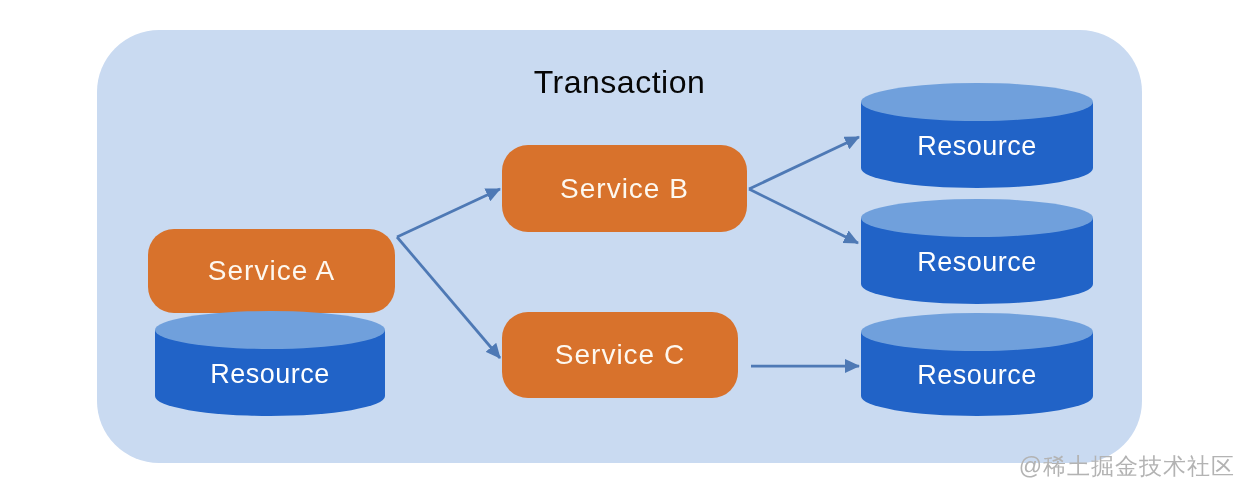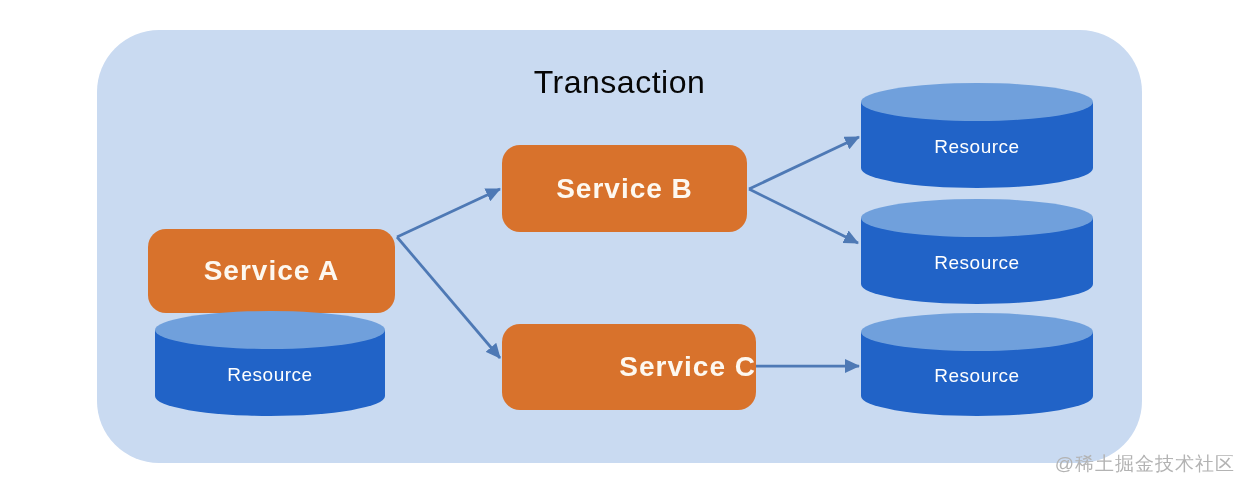--- a/index.html
+++ b/index.html
@@ -46,32 +46,31 @@
     pointer-events: none;
   }
   svg.edges line {
     stroke: #4E79B5;
     stroke-width: 2.75;
   }
   
   .service {
     position: absolute;
     background: #D8722C;
-    border-radius: 18px;
+    border-radius: 26px;
     display: flex;
     align-items: center;
     justify-content: center;
     color: #FDF8F0;
     font-size: 28px;
     letter-spacing: 1px;
-    font-weight: bold;
   }
   .pos-service-a { left: 148px; top: 189px; width: 247px; height: 84px; margin-top: 40px; }
   .pos-service-b { left: 502px; top: 145px; width: 245px; height: 87px; }
-  .pos-service-c { left: 502px; top: 324px; width: 254px; height: 86px; justify-content: flex-end; }
+  .pos-service-c { left: 502px; top: 312px; width: 236px; height: 86px; }
   
   .cylinder { position: absolute; }
   .pos-res-left         { left: 155px; top: 311px; width: 230px; height: 105px; }
   .pos-res-top-right    { left: 861px; top: 83px;  width: 232px; height: 105px; }
   .pos-res-mid-right    { left: 861px; top: 199px; width: 232px; height: 105px; }
   .pos-res-bottom-right { left: 861px; top: 313px; width: 232px; height: 103px; }
   .cyl-body {
     position: absolute;
     left: 0; right: 0;
     top: 19px; bottom: 0;
@@ -87,29 +86,29 @@
     background: #70A0DC;
   }
   .cyl-label {
     position: absolute;
     left: 0; right: 0;
     top: 32px; bottom: 10px;
     display: flex;
     align-items: center;
     justify-content: center;
     color: #FFFFFF;
-    font-size: 19px;
+    font-size: 27px;
     letter-spacing: 0.5px;
   }
   
   .watermark {
     position: absolute;
     right: 9px;
     top: 451px;
-    font-size: 19px;
+    font-size: 23px;
     letter-spacing: 1px;
     color: #B3B3B3;
   }
 </style>
 </head>
 <body>
 
 <div class="stage">
 
   <div class="boundary"></div>

